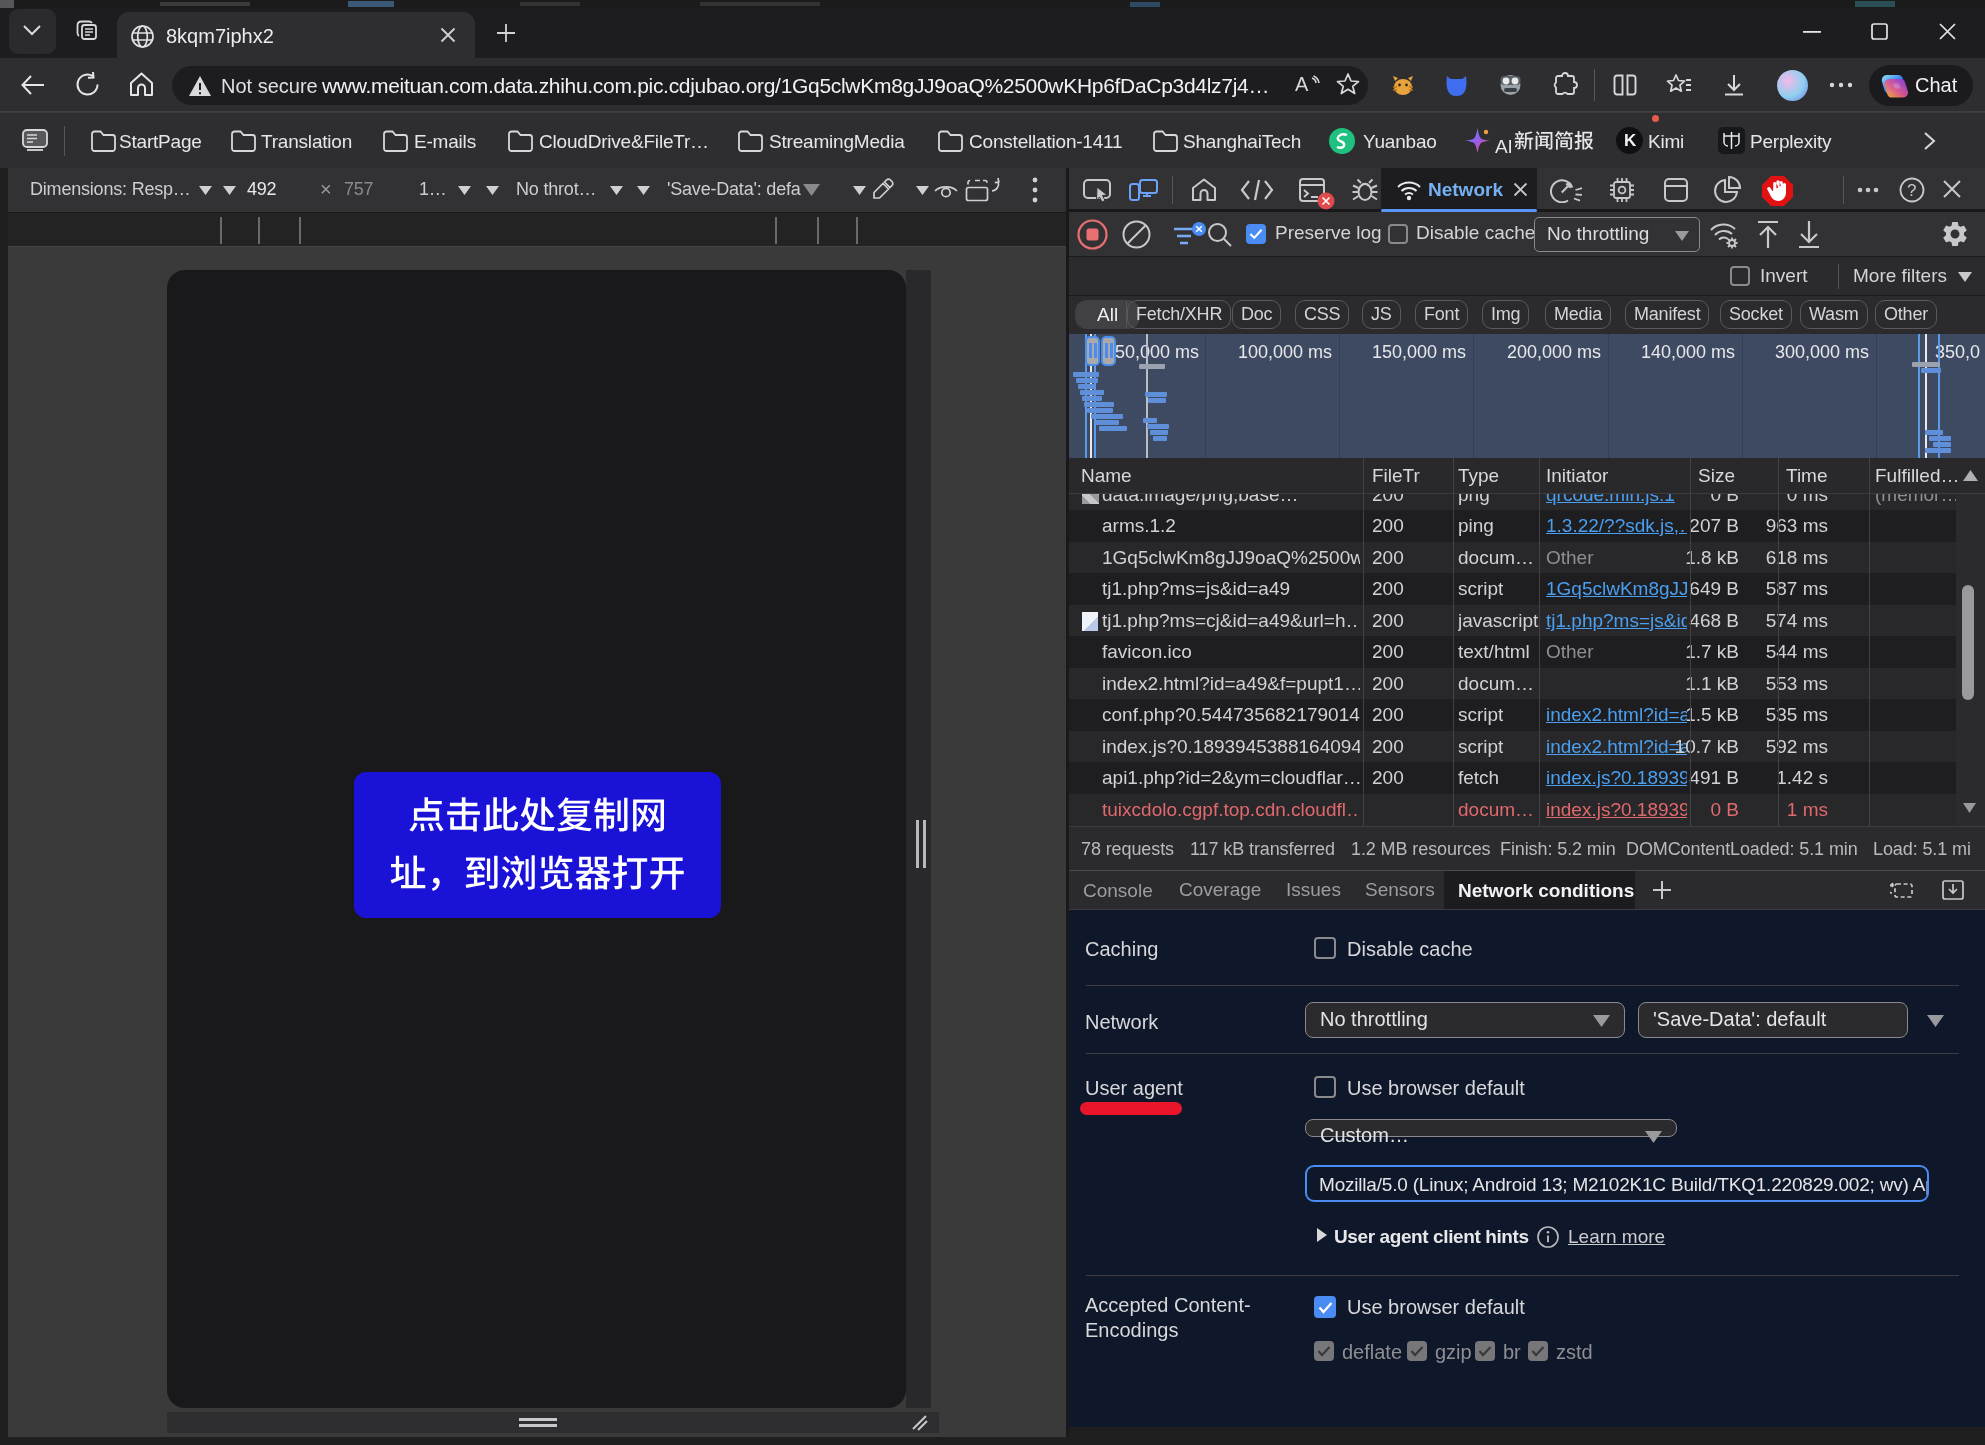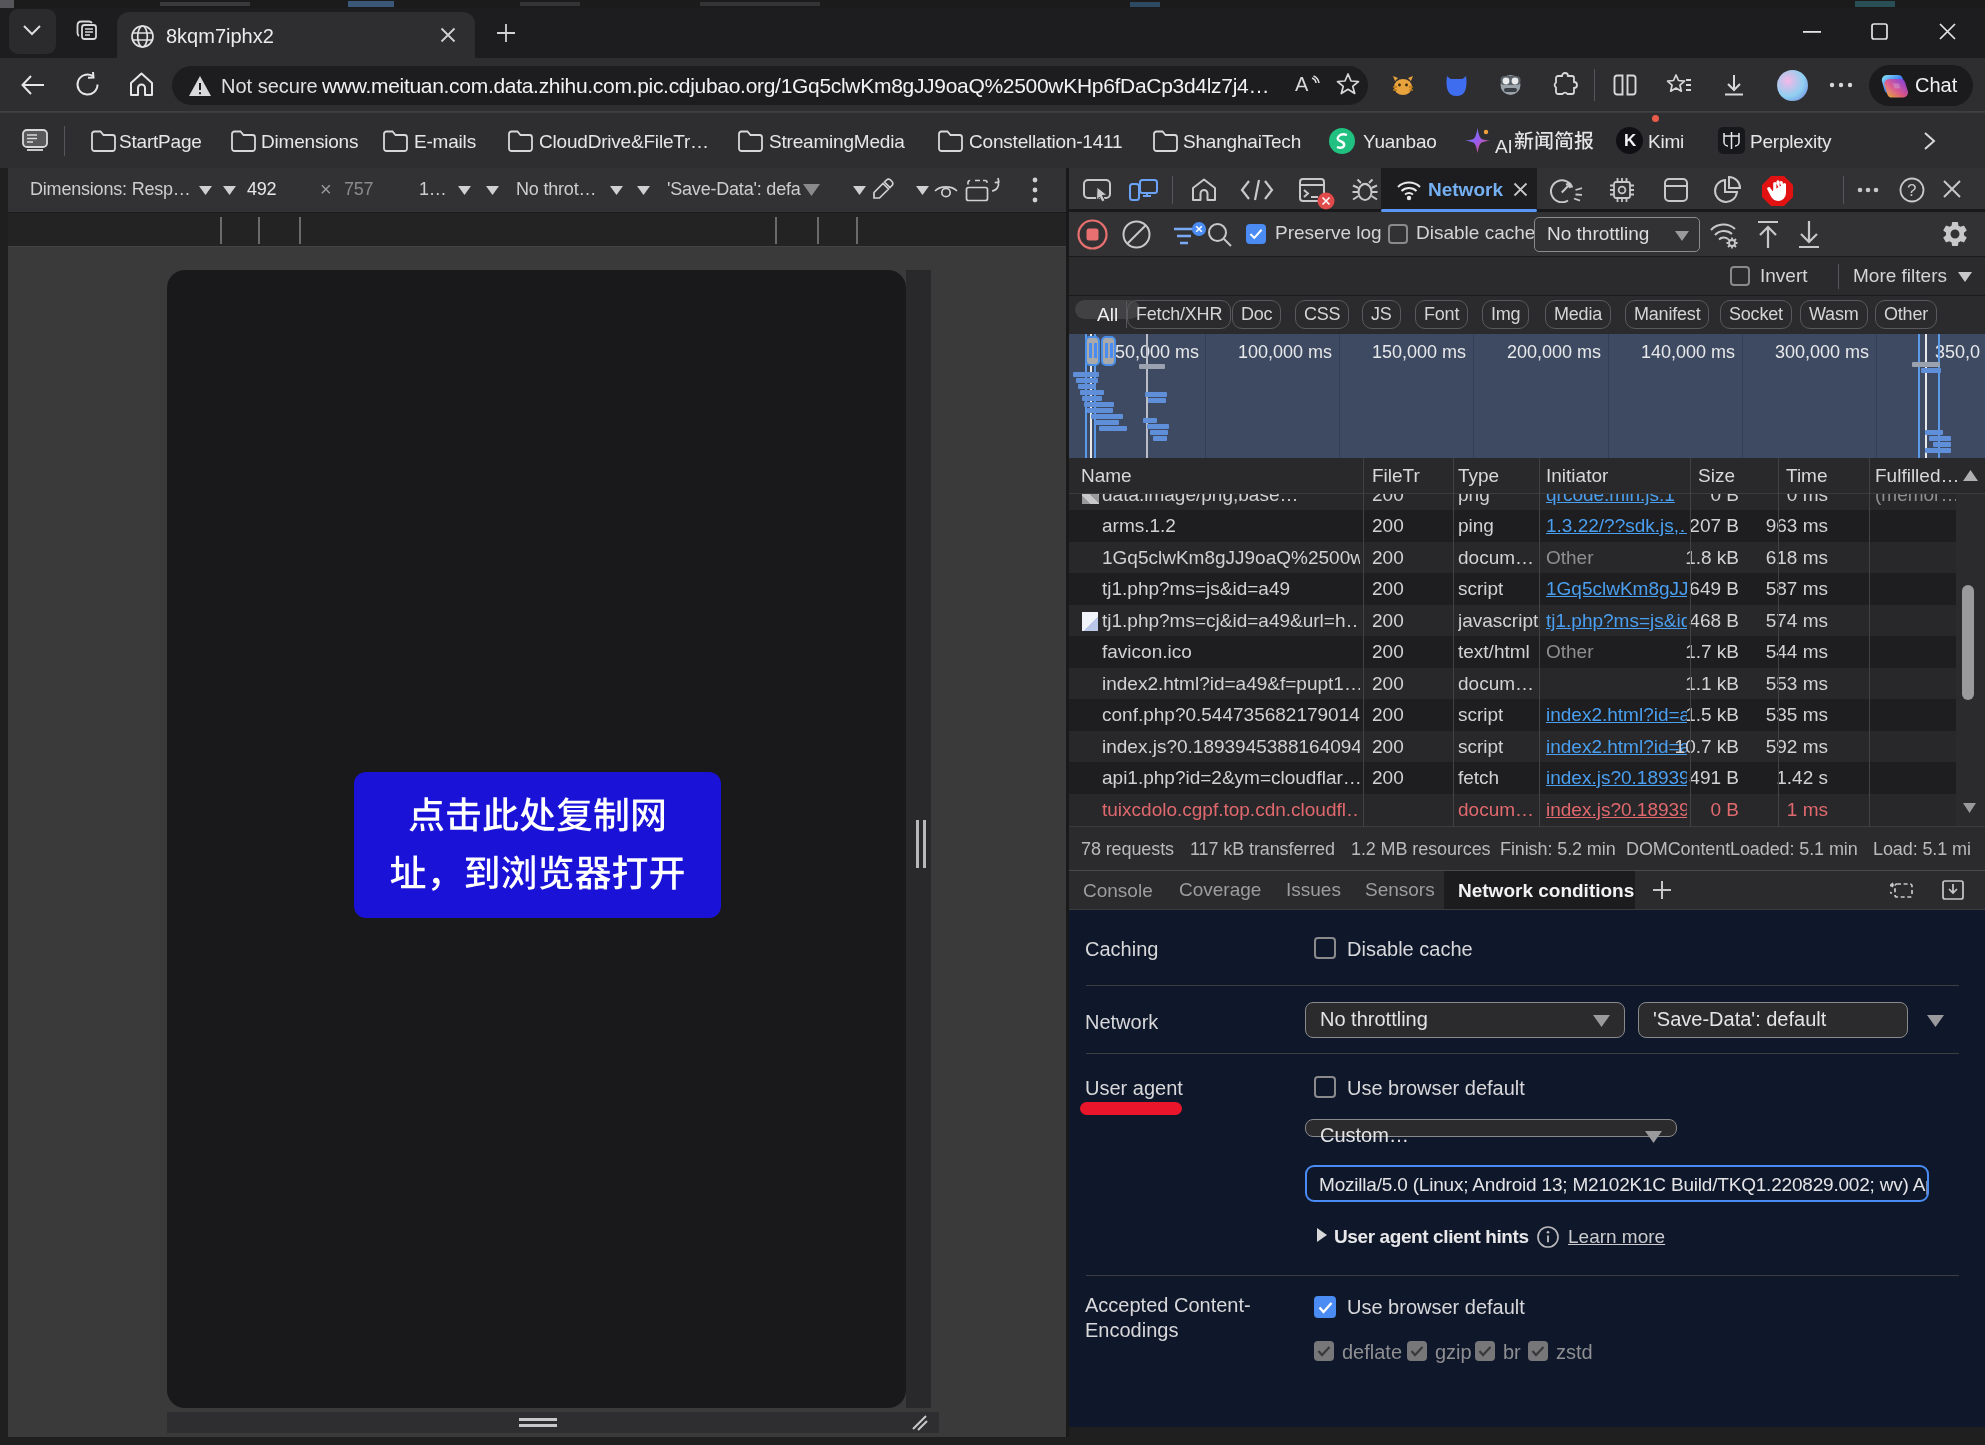--- a/index.html
+++ b/index.html
@@ -176,21 +176,21 @@
       <path d="M5 6 h10 M5 9.5 h10 M5 13 h6" stroke="#d8d8da" stroke-width="1.6"></path>
     </svg>
   <div class="sep" style="left:64px;top:13px;height:30px"></div>
   <svg class="ico folder" style="left:90px;top:17px" width="27" height="22" viewBox="0 0 27 22">
       <path d="M2 4 a2.5 2.5 0 0 1 2.5 -2.5 h6 l3 3.5 h9 a2.5 2.5 0 0 1 2.5 2.5 v11 a2.5 2.5 0 0 1 -2.5 2.5 h-18 a2.5 2.5 0 0 1 -2.5 -2.5 Z" fill="none" stroke="#d8d8da" stroke-width="1.8"></path>
     </svg>
   <div class="abs" style="left:119px;top:18px">StartPage</div>
   <svg class="ico folder" style="left:230px;top:17px" width="27" height="22" viewBox="0 0 27 22">
       <path d="M2 4 a2.5 2.5 0 0 1 2.5 -2.5 h6 l3 3.5 h9 a2.5 2.5 0 0 1 2.5 2.5 v11 a2.5 2.5 0 0 1 -2.5 2.5 h-18 a2.5 2.5 0 0 1 -2.5 -2.5 Z" fill="none" stroke="#d8d8da" stroke-width="1.8"></path>
     </svg>
-  <div class="abs" style="left:261px;top:18px">Dimensions</div>
+  <div class="abs" style="left:261px;top:18px">Translation</div>
   <svg class="ico folder" style="left:382px;top:17px" width="27" height="22" viewBox="0 0 27 22">
       <path d="M2 4 a2.5 2.5 0 0 1 2.5 -2.5 h6 l3 3.5 h9 a2.5 2.5 0 0 1 2.5 2.5 v11 a2.5 2.5 0 0 1 -2.5 2.5 h-18 a2.5 2.5 0 0 1 -2.5 -2.5 Z" fill="none" stroke="#d8d8da" stroke-width="1.8"></path>
     </svg>
   <div class="abs" style="left:414px;top:18px">E-mails</div>
   <svg class="ico folder" style="left:507px;top:17px" width="27" height="22" viewBox="0 0 27 22">
       <path d="M2 4 a2.5 2.5 0 0 1 2.5 -2.5 h6 l3 3.5 h9 a2.5 2.5 0 0 1 2.5 2.5 v11 a2.5 2.5 0 0 1 -2.5 2.5 h-18 a2.5 2.5 0 0 1 -2.5 -2.5 Z" fill="none" stroke="#d8d8da" stroke-width="1.8"></path>
     </svg>
   <div class="abs" style="left:539px;top:18px">CloudDrive&amp;FileTr…</div>
   <svg class="ico folder" style="left:737px;top:17px" width="27" height="22" viewBox="0 0 27 22">
       <path d="M2 4 a2.5 2.5 0 0 1 2.5 -2.5 h6 l3 3.5 h9 a2.5 2.5 0 0 1 2.5 2.5 v11 a2.5 2.5 0 0 1 -2.5 2.5 h-18 a2.5 2.5 0 0 1 -2.5 -2.5 Z" fill="none" stroke="#d8d8da" stroke-width="1.8"></path>
@@ -533,21 +533,21 @@
     <div class="abs" style="left:661px;top:9px;width:20px;height:20px;border:2px solid #8a8a8c;border-radius:4px;box-sizing:border-box"></div>
     <div class="abs" style="left:691px;top:8px;color:#d4d4d6">Invert</div>
     <div class="sep" style="left:769px;top:7px;height:25px"></div>
     <div class="abs" style="left:784px;top:8px;color:#d4d4d6">More filters</div>
     <svg class="ico" style="left:889px;top:15px" width="14" height="10" viewBox="0 0 14 10">
         <path d="M0 0 h14 l-7 10 Z" fill="#c8c8ca"></path>
       </svg>
   </div>
 
   <div class="abs" id="chips" style="left:0;top:128px;width:916px;height:38px;background:#2b2b2d;color:#d4d4d6;font-size:19px">
-    <div class="abs" style="left:6px;top:4px;height:19px;padding:0 22px;background:#414144;border-radius:12px;color:#f0f0f2;line-height:29px">All</div>
+    <div class="abs" style="left:6px;top:4px;height:29px;padding:0 22px;background:#414144;border-radius:12px;color:#f0f0f2;line-height:29px">All</div>
     <div class="sep" style="left:57px;top:5px;height:27px"></div>
     <div class="chip" style="left:58px">Fetch/XHR</div>
     <div class="chip" style="left:163px">Doc</div>
     <div class="chip" style="left:226px">CSS</div>
     <div class="chip" style="left:293px">JS</div>
     <div class="chip" style="left:346px">Font</div>
     <div class="chip" style="left:413px">Img</div>
     <div class="chip" style="left:476px">Media</div>
     <div class="chip" style="left:556px">Manifest</div>
     <div class="chip" style="left:651px">Socket</div>

